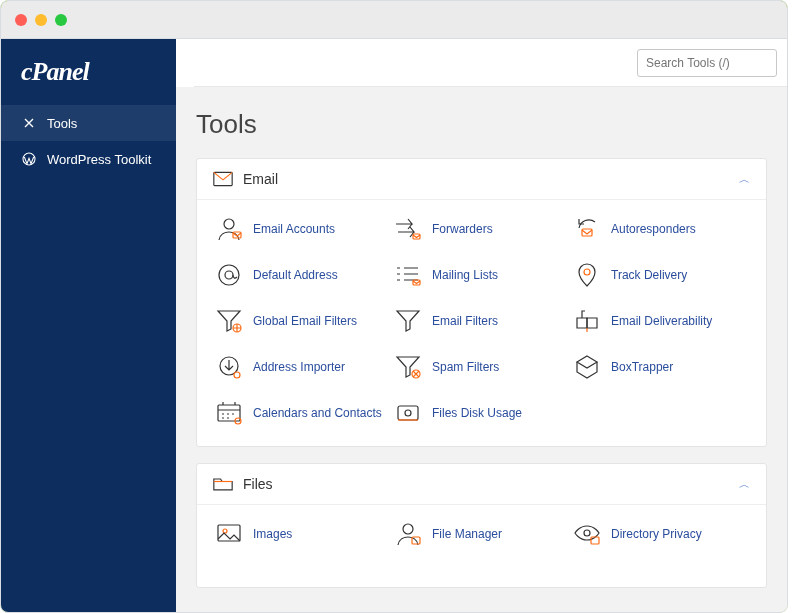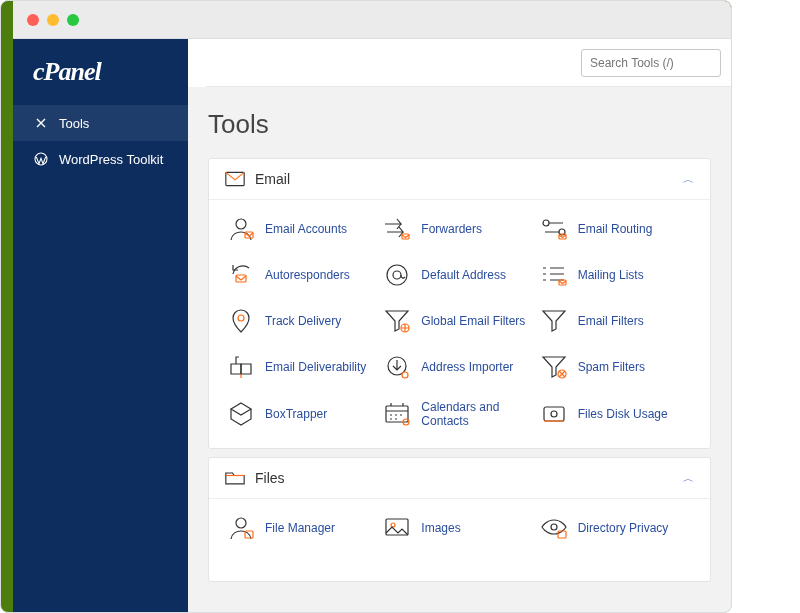--- a/index.html
+++ b/index.html
@@ -1,36 +1,36 @@
 <!DOCTYPE html>
 <html><head>
 <meta charset="utf-8">
 <style>
 *{margin:0;padding:0;box-sizing:border-box;}
 body{font-family:-apple-system,BlinkMacSystemFont,"Segoe UI",Helvetica,Arial,sans-serif;background:#fff;width:800px;height:613px;overflow:hidden;}
-.browser-frame{width:732px;height:613px;border:1px solid #d9dde2;border-radius:8px;overflow:hidden;background:#4d7c0f;padding-left:12px;}
+.browser-frame{width:788px;height:613px;border:1px solid #d9dde2;border-radius:8px;overflow:hidden;background:#84cc16;}
 .title-bar{height:38px;background:#ebebeb;display:flex;align-items:center;padding:0 14px;border-bottom:1px solid #d9dde2;}
 .traffic{display:flex;gap:8px;}
 .tl{width:12px;height:12px;border-radius:50%;}
 .red{background:#ff5f57;}
 .yel{background:#febc2e;}
 .grn{background:#28c840;}
 .app{display:flex;height:575px;background:#fff;}
 .sidebar{width:175px;background:#0d2d5e;flex-shrink:0;color:#fff;}
 .logo{padding:18px 20px 18px 20px;}
 .logo-text{font-family:Georgia,serif;font-style:italic;font-weight:bold;font-size:26px;letter-spacing:-1px;color:#fff;}
 .nav-item{display:flex;align-items:center;gap:10px;padding:10px 20px;font-size:13px;cursor:pointer;}
 .nav-item.active{background:rgba(255,255,255,0.08);}
 .nav-icon{width:16px;height:16px;flex-shrink:0;}
 .main{flex:1;display:flex;flex-direction:column;overflow:hidden;}
 .topbar{height:48px;background:#fff;border-bottom:1px solid #e8e8e8;display:flex;justify-content:flex-end;align-items:center;padding:0 10px;margin-left:18px;}
 .search{width:140px;height:28px;border:1px solid #c8c8c8;border-radius:3px;padding:0 8px;font-size:12px;color:#555;}
 .content{flex:1;background:#f2f2f2;padding:0 20px;overflow-y:auto;}
 .page-title{font-size:26px;font-weight:300;color:#444;padding:22px 0 18px 0;}
-.panel{background:#fff;border:1px solid #e4e4e4;border-radius:3px;margin-bottom:8px;}
+.panel{background:#fff;border:1px solid #e4e4e4;border-radius:3px;margin-bottom:16px;}
 .panel-head{display:flex;align-items:center;padding:12px 16px;border-bottom:1px solid #eee;}
 .panel-icon{width:20px;height:16px;margin-right:10px;flex-shrink:0;}
 .panel-title{flex:1;font-size:14px;color:#333;}
 .chev{color:#4a78c7;font-size:11px;}
 .panel-body{padding:6px 16px 10px 16px;display:grid;grid-template-columns:repeat(3,1fr);gap:0;}
 .tool{display:flex;align-items:center;padding:10px 2px;cursor:pointer;}
 .tool-icon{width:28px;height:26px;margin-right:10px;flex-shrink:0;display:flex;align-items:center;justify-content:center;}
 .tool-label{font-size:12px;color:#2a4d9d;}
 svg{display:block;}
 </style>
@@ -104,33 +104,20 @@
               <span class="tool-icon">
                   <svg viewBox="0 0 28 26" width="28" height="26" fill="none" stroke="#333" stroke-width="1.2">
                     <path d="M2 8h16l-4-5m4 5l-4 5"></path>
                     <path d="M4 16h16l-4-5m4 5l-4 5"></path>
                     <rect x="19" y="18" width="7" height="5" rx="1" stroke="#ff6a13"></rect>
                     <path d="M19 19l3.5 2.5L26 19" stroke="#ff6a13"></path>
                   </svg>
                 </span>
               <span class="tool-label">Forwarders</span>
             </div>
-            <div class="tool">
-              <span class="tool-icon">
-                  <svg viewBox="0 0 28 26" width="28" height="26" fill="none" stroke="#333" stroke-width="1.2">
-                    <circle cx="6" cy="7" r="3"></circle>
-                    <path d="M9 7h14"></path>
-                    <circle cx="22" cy="16" r="3"></circle>
-                    <path d="M5 16h14"></path>
-                    <rect x="19" y="18" width="7" height="5" rx="1" stroke="#ff6a13"></rect>
-                    <path d="M19 19l3.5 2.5L26 19" stroke="#ff6a13"></path>
-                  </svg>
-                </span>
-              <span class="tool-label">Email Routing</span>
-            </div>
 
             <div class="tool">
               <span class="tool-icon">
                   <svg viewBox="0 0 28 26" width="28" height="26" fill="none" stroke="#333" stroke-width="1.2">
                     <path d="M22 6a10 10 0 0 0-16 6"></path>
                     <path d="M6 3v5h5"></path>
                     <rect x="9" y="13" width="10" height="7" rx="1" stroke="#ff6a13"></rect>
                     <path d="M9 14l5 4 5-4" stroke="#ff6a13"></path>
                   </svg>
                 </span>
@@ -259,40 +246,40 @@
                   <path d="M1 6h22" stroke="#ff6a13"></path>
                 </svg>
             </span>
             <span class="panel-title">Files</span>
             <span class="chev">︿</span>
           </div>
           <div class="panel-body">
             <div class="tool">
               <span class="tool-icon">
                   <svg viewBox="0 0 28 26" width="28" height="26" fill="none" stroke="#333" stroke-width="1.2">
+                    <rect x="3" y="4" width="22" height="16" rx="1"></rect>
+                    <circle cx="10" cy="10" r="2" stroke="#ff6a13"></circle>
+                    <path d="M3 18l6-6 6 6 4-4 6 6"></path>
+                  </svg>
+                </span>
+              <span class="tool-label">Images</span>
+            </div>
+            <div class="tool">
+              <span class="tool-icon">
+                  <svg viewBox="0 0 28 26" width="28" height="26" fill="none" stroke="#333" stroke-width="1.2">
                     <circle cx="14" cy="8" r="5"></circle>
                     <path d="M4 24c1-6 6-8 10-8s9 2 10 8"></path>
                     <rect x="18" y="16" width="8" height="7" rx="1" stroke="#ff6a13"></rect>
                   </svg>
                 </span>
               <span class="tool-label">File Manager</span>
             </div>
             <div class="tool">
               <span class="tool-icon">
                   <svg viewBox="0 0 28 26" width="28" height="26" fill="none" stroke="#333" stroke-width="1.2">
-                    <rect x="3" y="4" width="22" height="16" rx="1"></rect>
-                    <circle cx="10" cy="10" r="2" stroke="#ff6a13"></circle>
-                    <path d="M3 18l6-6 6 6 4-4 6 6"></path>
-                  </svg>
-                </span>
-              <span class="tool-label">Images</span>
-            </div>
-            <div class="tool">
-              <span class="tool-icon">
-                  <svg viewBox="0 0 28 26" width="28" height="26" fill="none" stroke="#333" stroke-width="1.2">
                     <path d="M2 12s4-7 12-7 12 7 12 7-4 7-12 7S2 12 2 12z"></path>
                     <circle cx="14" cy="12" r="3"></circle>
                     <rect x="18" y="16" width="8" height="7" rx="1" stroke="#ff6a13"></rect>
                   </svg>
                 </span>
               <span class="tool-label">Directory Privacy</span>
             </div>
             <div class="tool">
               
               

